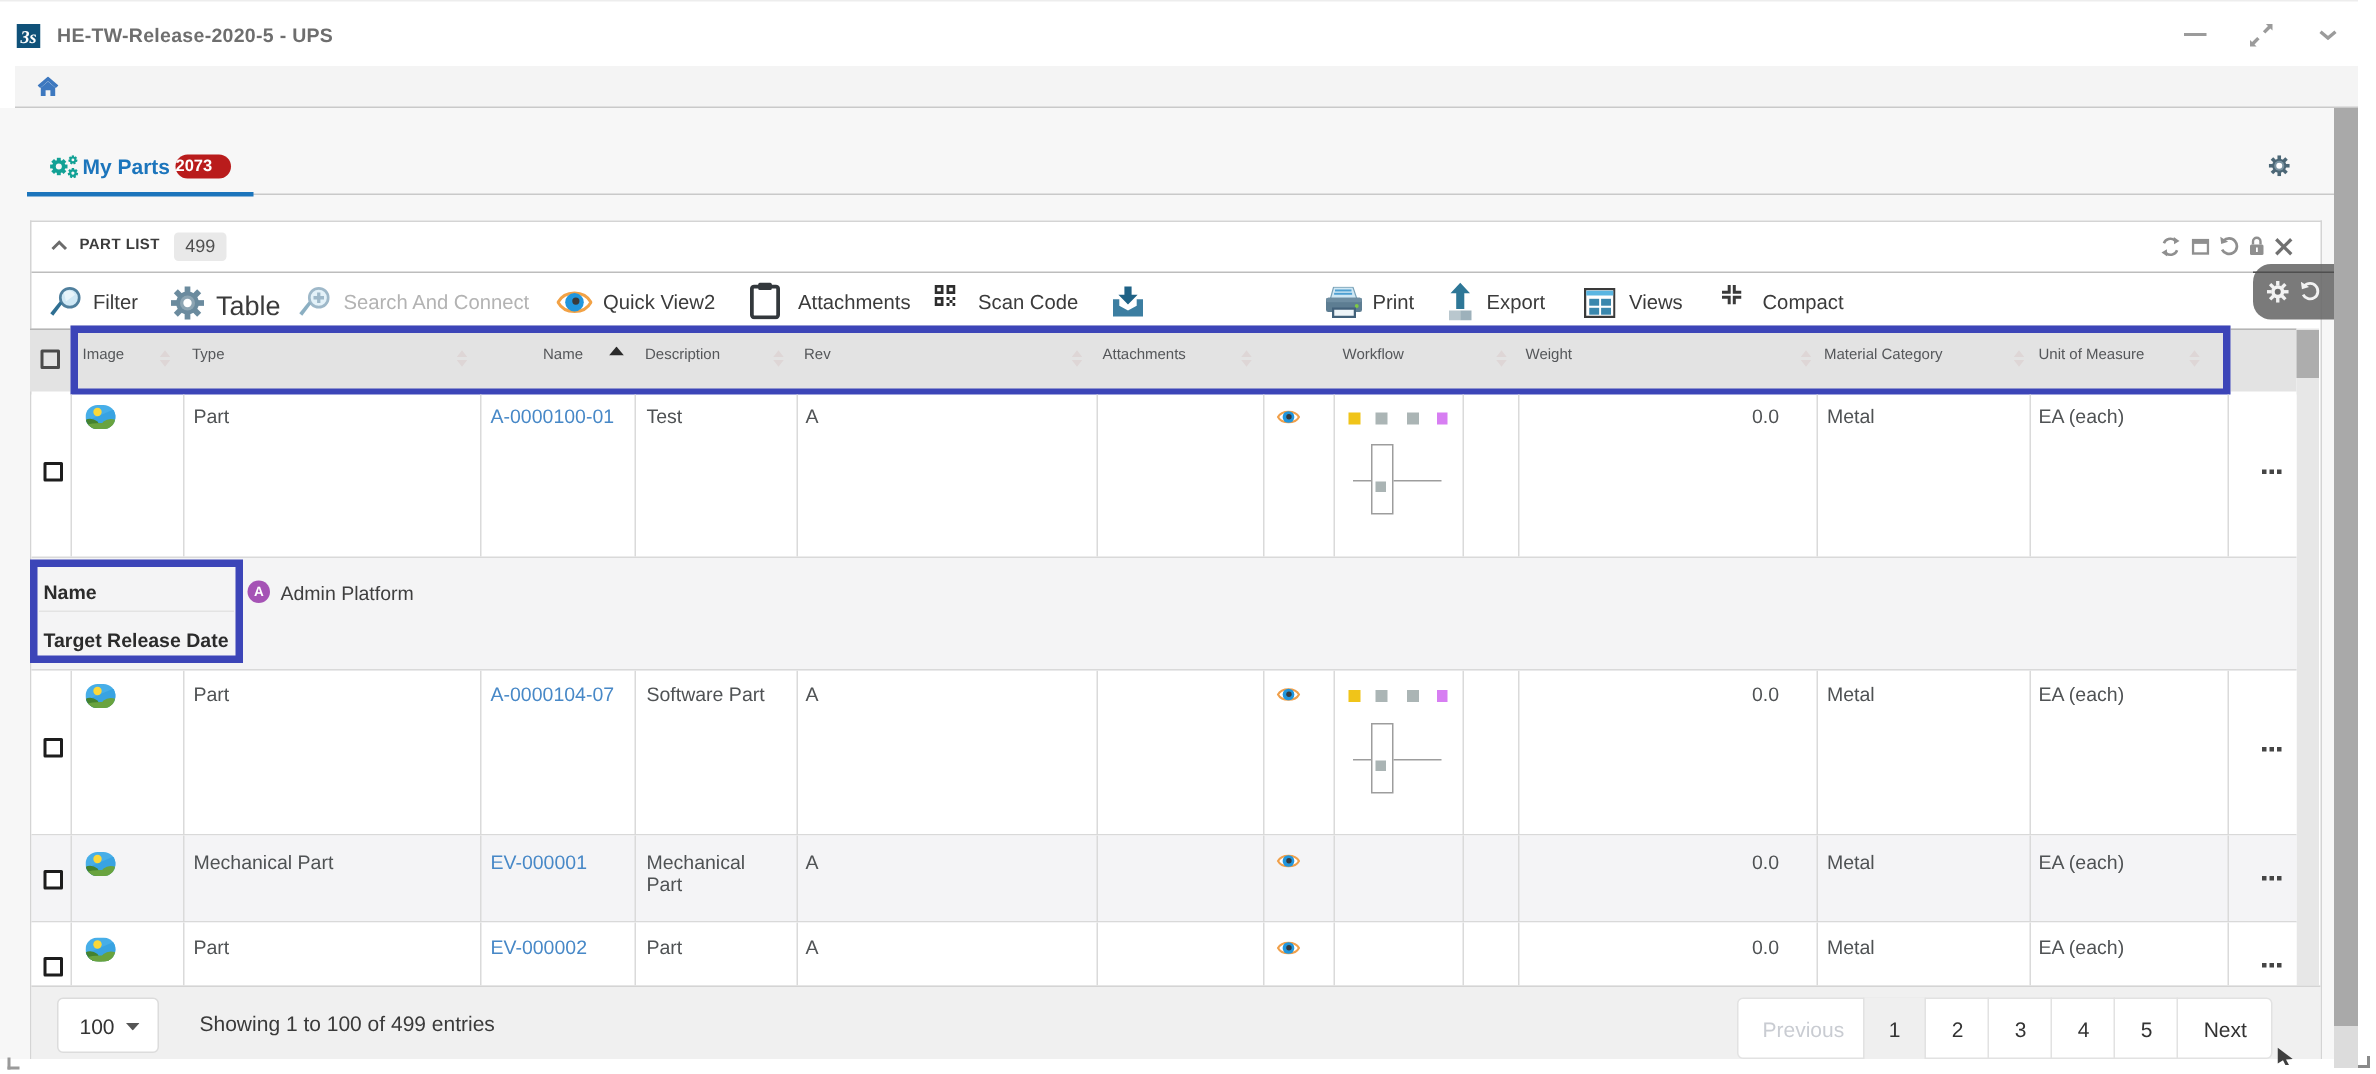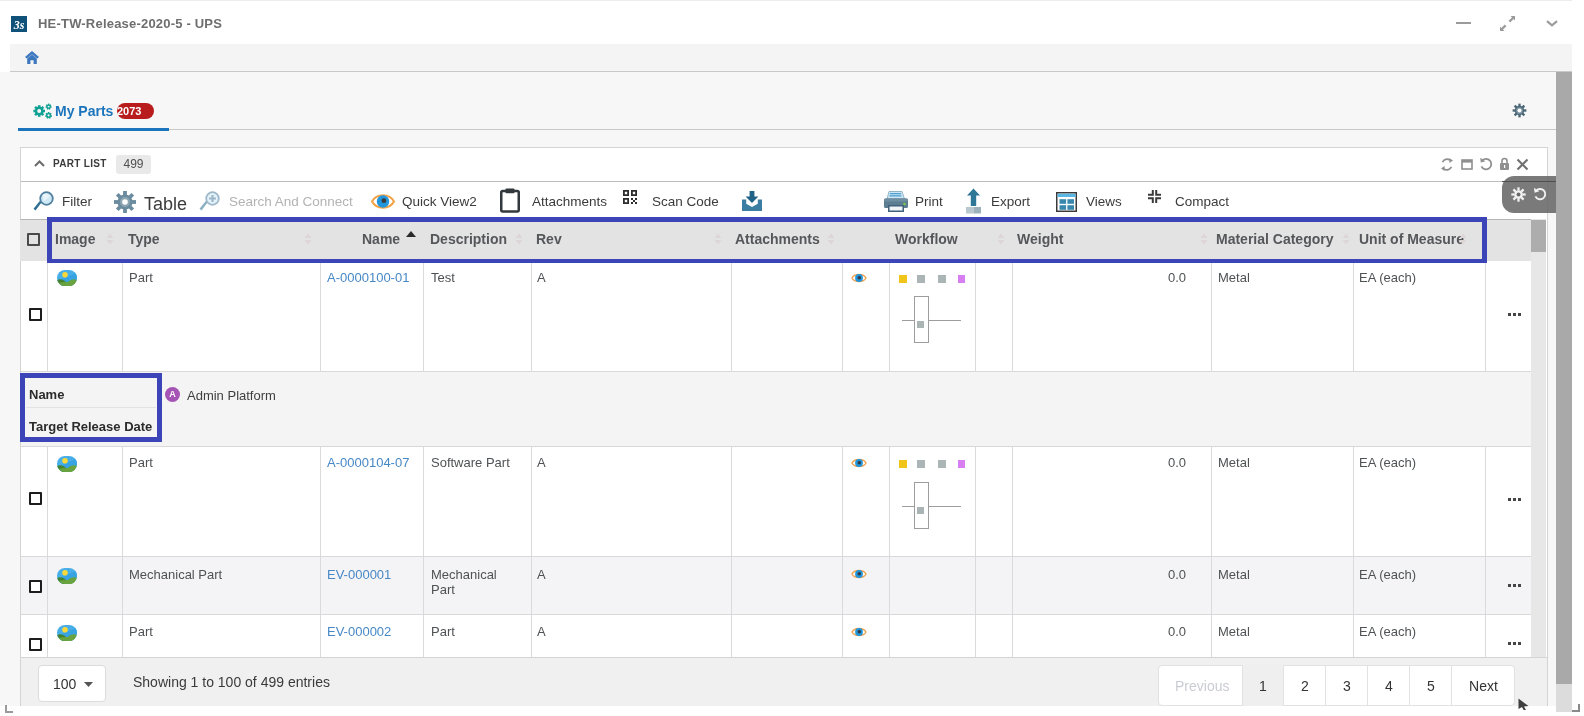--- a/index.html
+++ b/index.html
@@ -2,21 +2,21 @@
 <html><head>
 <meta charset="utf-8">
 <style>
 * { margin:0; padding:0; box-sizing:border-box; }
 html,body { width:1584px; height:716px; overflow:hidden; background:#fff;
   font-family:"Liberation Sans", sans-serif; }
 .abs { position:absolute; }
 .vline { position:absolute; top:0; bottom:0; width:1px; background:#dadada; }
 .cell { position:absolute; font-size:13px; color:#4f5254; white-space:nowrap; }
 .link { color:#4788c7; }
-.hdr { position:absolute; font-size:14px; font-weight:bold; color:#55575a; white-space:nowrap;text-align:center; }
+.hdr { position:absolute; font-size:10px; font-weight:normal; color:#55575a; white-space:nowrap;text-align:center; }
 .cb { position:absolute; width:13px; height:13px; border:2.5px solid #1d1d1d; border-radius:1px; background:#fff; }
 .d3 { position:absolute; width:3.2px; height:3.2px; background:#454545; box-shadow:5px 0 0 #454545, 10px 0 0 #454545; }
 </style>
 </head>
 <body>
 <div class="abs" style="left:0;top:0;width:1584px;height:716px;background:#fff;">
 
   <div class="abs" style="left:0;top:0;width:1584px;height:44px;background:#fff;border-top:1px solid #ededed;"></div>
   <svg class="abs" style="left:11px;top:16px;" width="16" height="16" viewBox="0 0 16 16">
     <rect width="16" height="16" fill="#0f5179"></rect>

